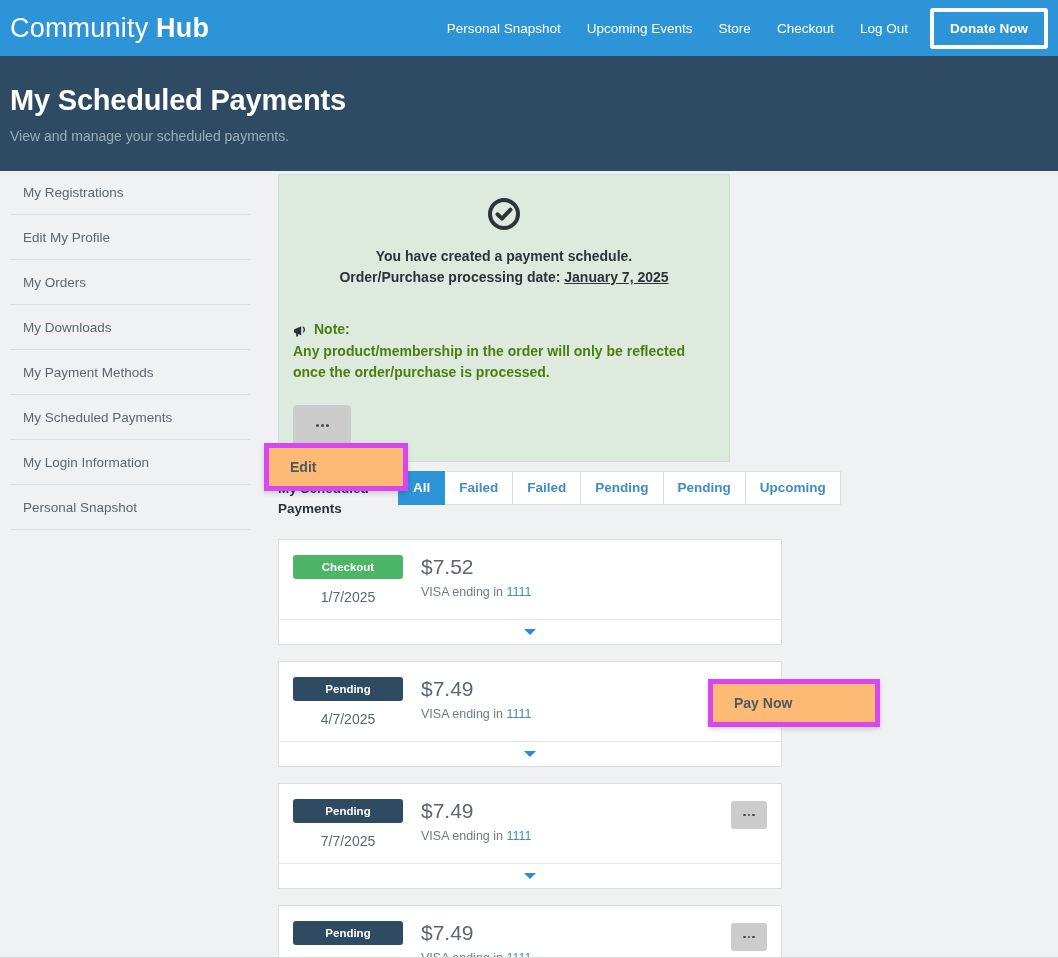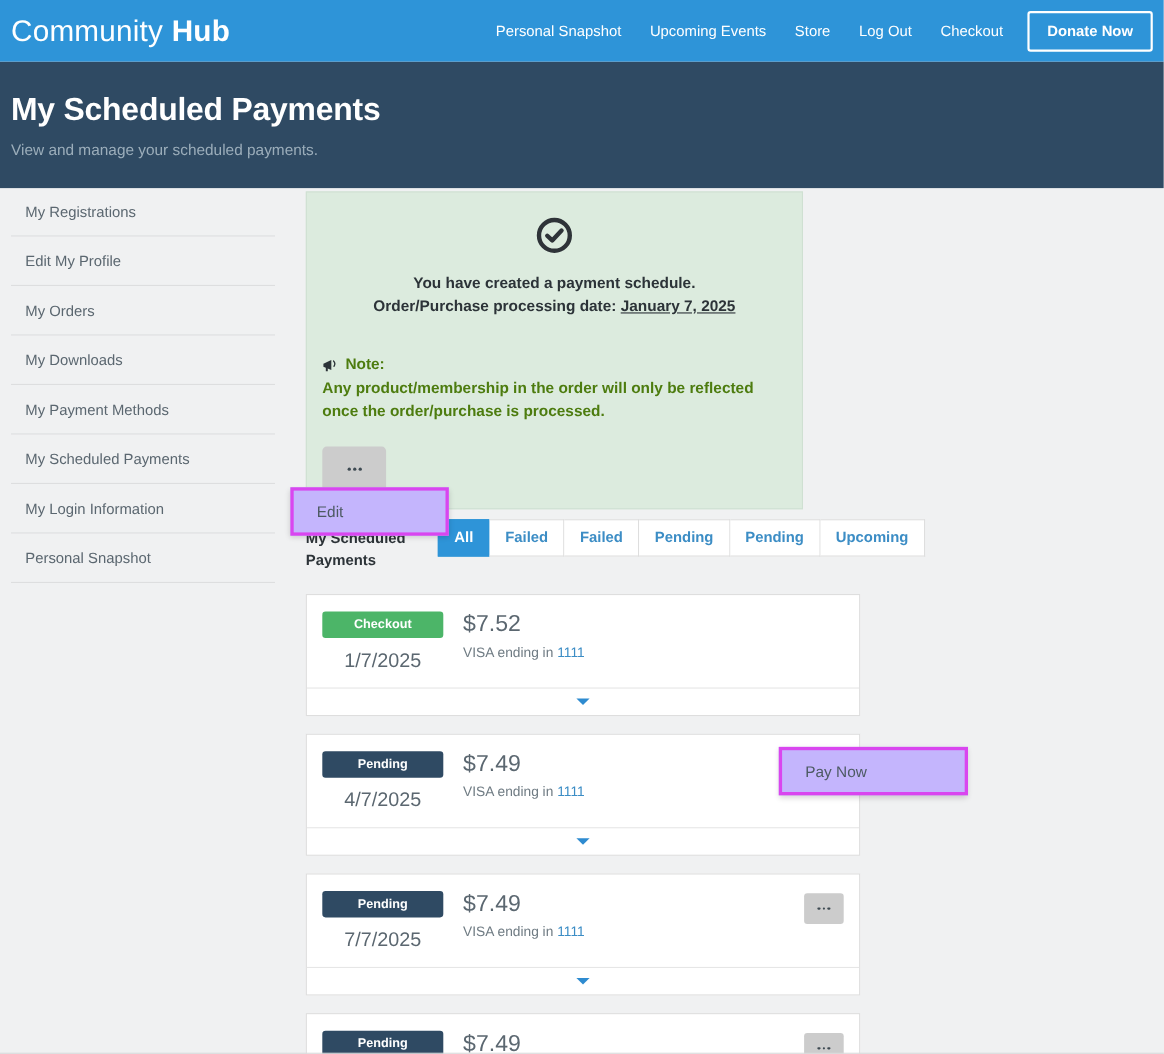--- a/index.html
+++ b/index.html
@@ -39,21 +39,21 @@
     font-size: 13.5px;
     padding: 0 13px;
     text-decoration: none;
     white-space: nowrap;
     line-height: 57px;
   }
   .donate-btn {
     color: #ffffff;
     font-size: 13.5px;
     font-weight: bold;
-    border: 2px solid #ffffff;
+    border: 4px solid #ffffff;
     border-radius: 3px;
     padding: 9px 16px;
     margin-left: 9px;
     background: transparent;
     white-space: nowrap;
     cursor: pointer;
     font-family: "Liberation Sans", sans-serif;
   }
 
   
@@ -155,24 +155,25 @@
   .dot {
     width: 3px; height: 3px;
     background: #3e4a52;
     border-radius: 50%;
     display: inline-block;
   }
 
   
   .dropdown {
     position: absolute;
-    background: #c4b5fd;
-    border: 3px solid #d946ef;
+    background: #fdba74;
+    border: 5px solid #d946ef;
     box-shadow: 0 2px 5px rgba(0,0,0,0.16);
     z-index: 40;
+    font-weight: bold;
   }
   .dropdown-item {
     font-size: 14px;
     color: #4d5a63;
     padding: 11px 0 11px 21px;
     white-space: nowrap;
     cursor: pointer;
   }
   #edit-dropdown { left: 14px; top: 272px; width: 144px; }
   #paynow-dropdown { left: 458px; top: 508px; width: 172px; }
@@ -238,21 +239,21 @@
     font-size: 11.5px;
     font-weight: bold;
     color: #ffffff;
     border-radius: 3px;
     padding: 6px 0 6px 0;
     line-height: 12px;
   }
   .badge.processed { background: #4cb568; }
   .badge.pending { background: #2f4a63; }
   .card-date {
-    font-size: 18px;
+    font-size: 14px;
     color: #5b6770;
     margin-top: 10px;
   }
   .card-mid { padding-left: 18px; flex: 1; }
   .card-amount {
     font-size: 21px;
     color: #5b6770;
     line-height: 24px;
   }
   .card-method {
@@ -299,22 +300,22 @@
 <body>
 
 <div class="navbar">
   <div class="brand">
     <span class="brand-light">Community </span><span class="brand-bold">Hub</span>
   </div>
   <nav class="nav-links">
     <a class="nav-link" href="#">Personal Snapshot</a>
     <a class="nav-link" href="#">Upcoming Events</a>
     <a class="nav-link" href="#">Store</a>
+    <a class="nav-link" href="#">Checkout</a>
     <a class="nav-link" href="#">Log Out</a>
-    <a class="nav-link" href="#">Checkout</a>
     <button class="donate-btn">Donate Now</button>
   </nav>
 </div>
 
 <div class="page-header">
   <h1 class="page-title">My Scheduled Payments</h1>
   <div class="page-subtitle">View and manage your scheduled payments.</div>
 </div>
 
 <div class="content">

